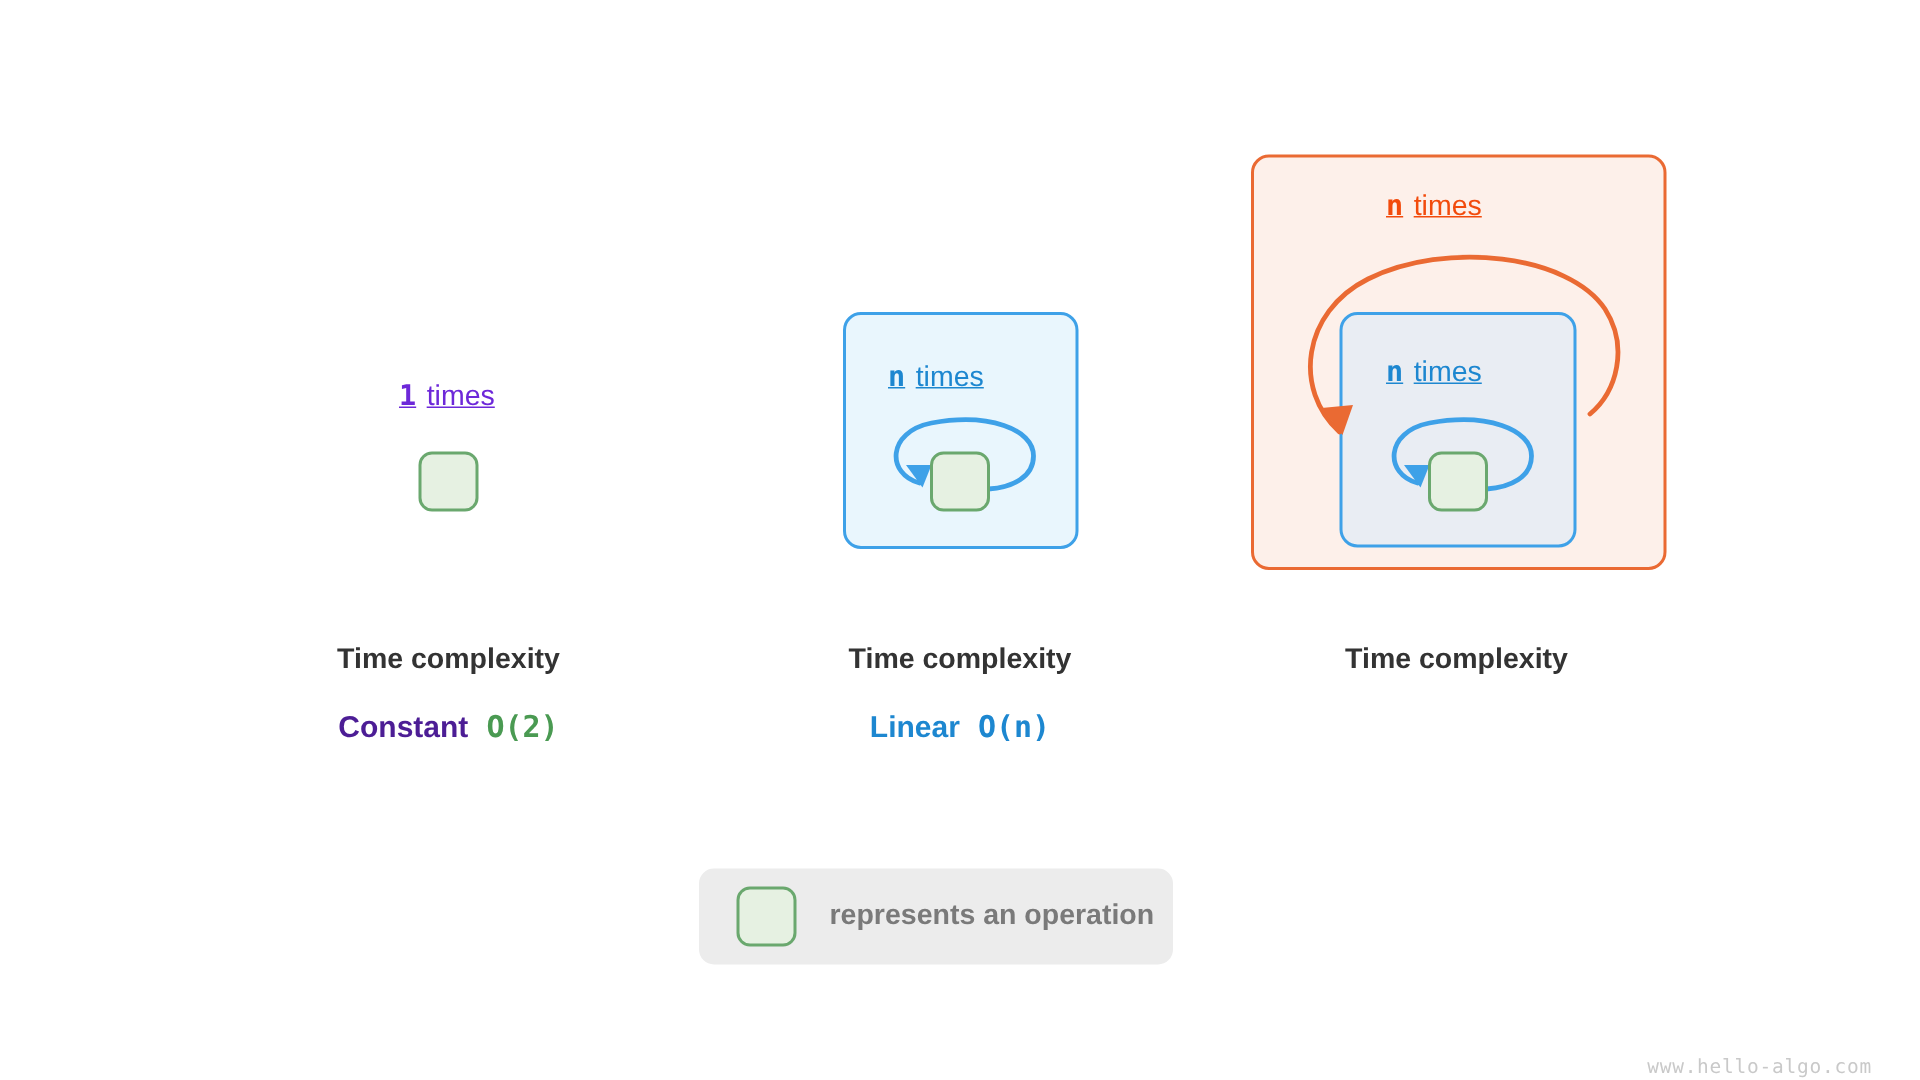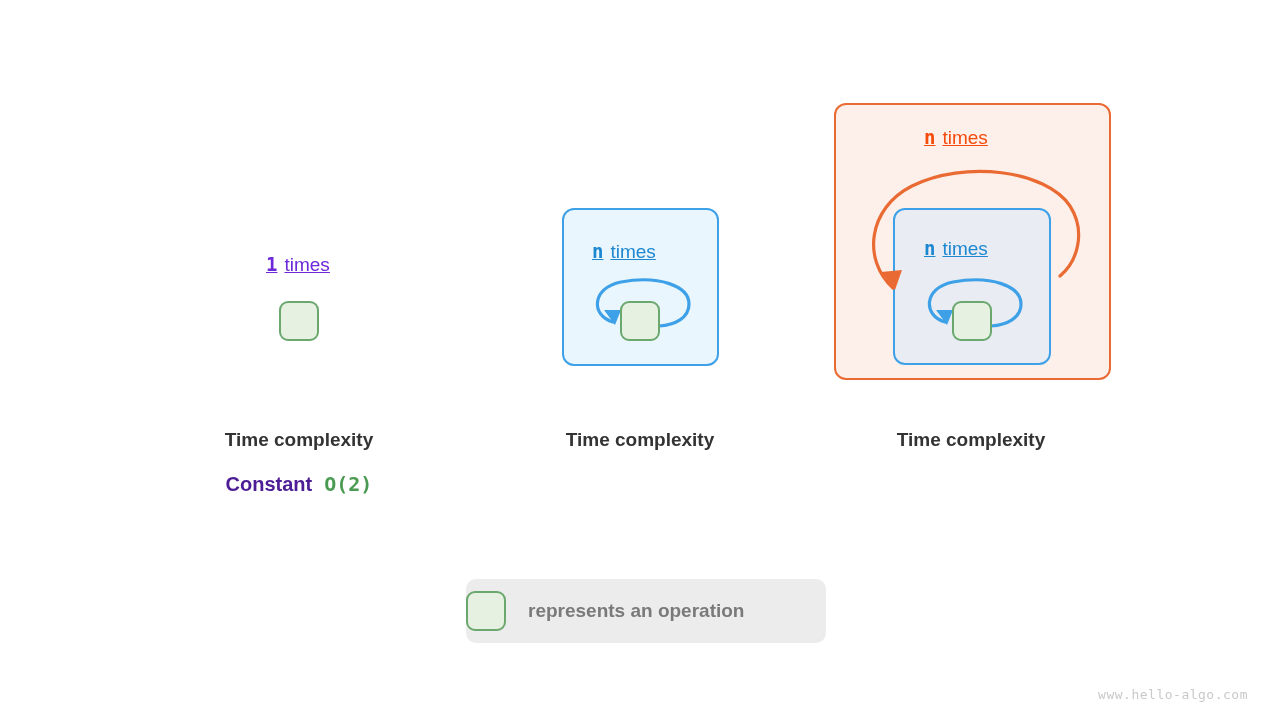--- a/index.html
+++ b/index.html
@@ -61,35 +61,35 @@
     margin-left:12px;letter-spacing:0px;
   }
   .caption .formula .big-o sup{font-size:0.62em;vertical-align:super;}
 
   #caption-constant{left:149px;top:430px;}
   #caption-linear{left:490px;top:430px;}
   #caption-quadratic{left:821px;top:430px;}
 
   
   .legend{
-    position:absolute;left:466px;top:579px;width:360px;height:64px;
+    position:absolute;left:466px;top:579px;width:316px;height:64px;
     background:#ececec;border-radius:10px;
-    display:flex;align-items:center;box-sizing:border-box;
+    display:flex;align-items:center;box-sizing:border-box;padding-left:25px;
   }
   .legend .swatch{
     width:40px;height:40px;background:#e6f1e2;
     border:2px solid #6aa86e;border-radius:9px;box-sizing:border-box;flex:0 0 auto;
   }
   .legend .legend-text{
     margin-left:22px;font-size:19px;font-weight:bold;color:#7a7a7a;
     white-space:nowrap;
   }
 
   .watermark{
-    position:absolute;right:32px;bottom:18px;
+    position:absolute;right:32px;bottom:1px;
     font-family:"DejaVu Sans Mono","Liberation Mono",monospace;
     font-size:13px;color:#c9c9c9;letter-spacing:0.5px;white-space:nowrap;
   }
 </style>
 </head>
 <body>
 
 <div class="stage">
 
   <div class="times-label" id="label-constant" style="left:266px;top:255px;color:#6d28d9;">
@@ -131,20 +131,23 @@
 
   <div class="caption" id="caption-constant">
     <div class="title">Time complexity</div>
     <div class="formula">
       <span class="name" style="color:#4c1d95;">Constant</span><span class="big-o" style="color:#4a9a52;">O(2)</span>
     </div>
   </div>
 
   <div class="caption" id="caption-linear">
     <div class="title">Time complexity</div>
+    <div class="formula">
+      <span class="name" style="color:#1d87d0;">Linear</span><span class="big-o" style="color:#1d87d0;">O(n)</span>
+    </div>
   </div>
 
   <div class="caption" id="caption-quadratic">
     <div class="title">Time complexity</div>
   </div>
 
   <div class="legend">
     <div class="swatch"></div>
     <div class="legend-text">represents an operation</div>
   </div>

